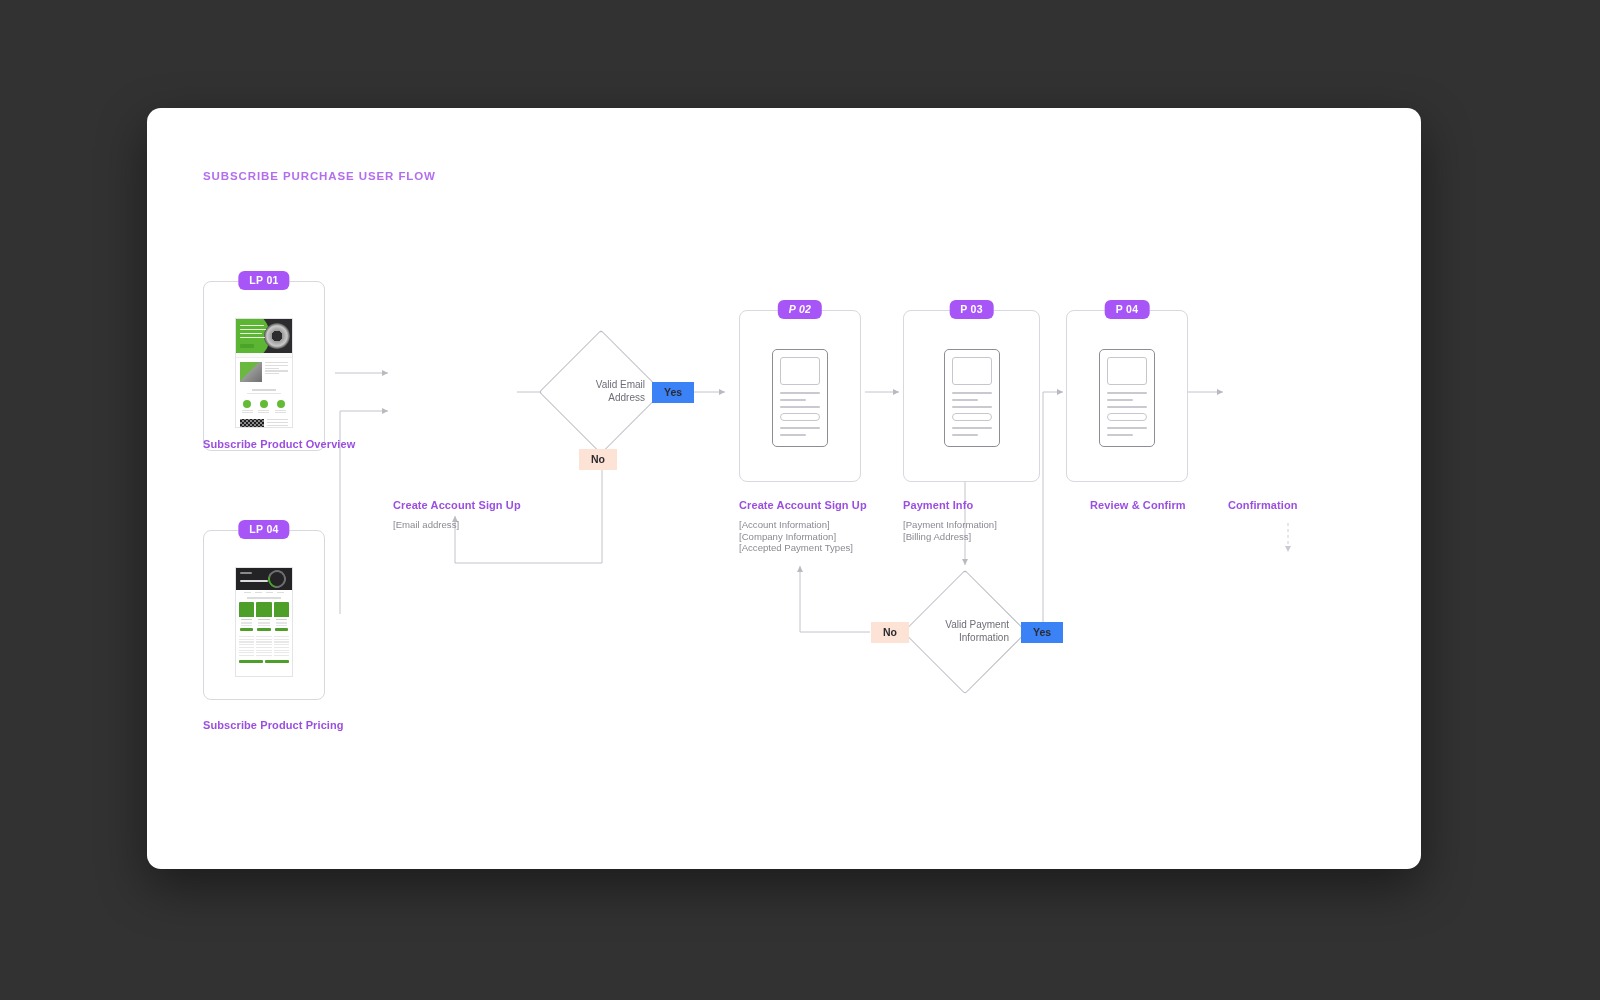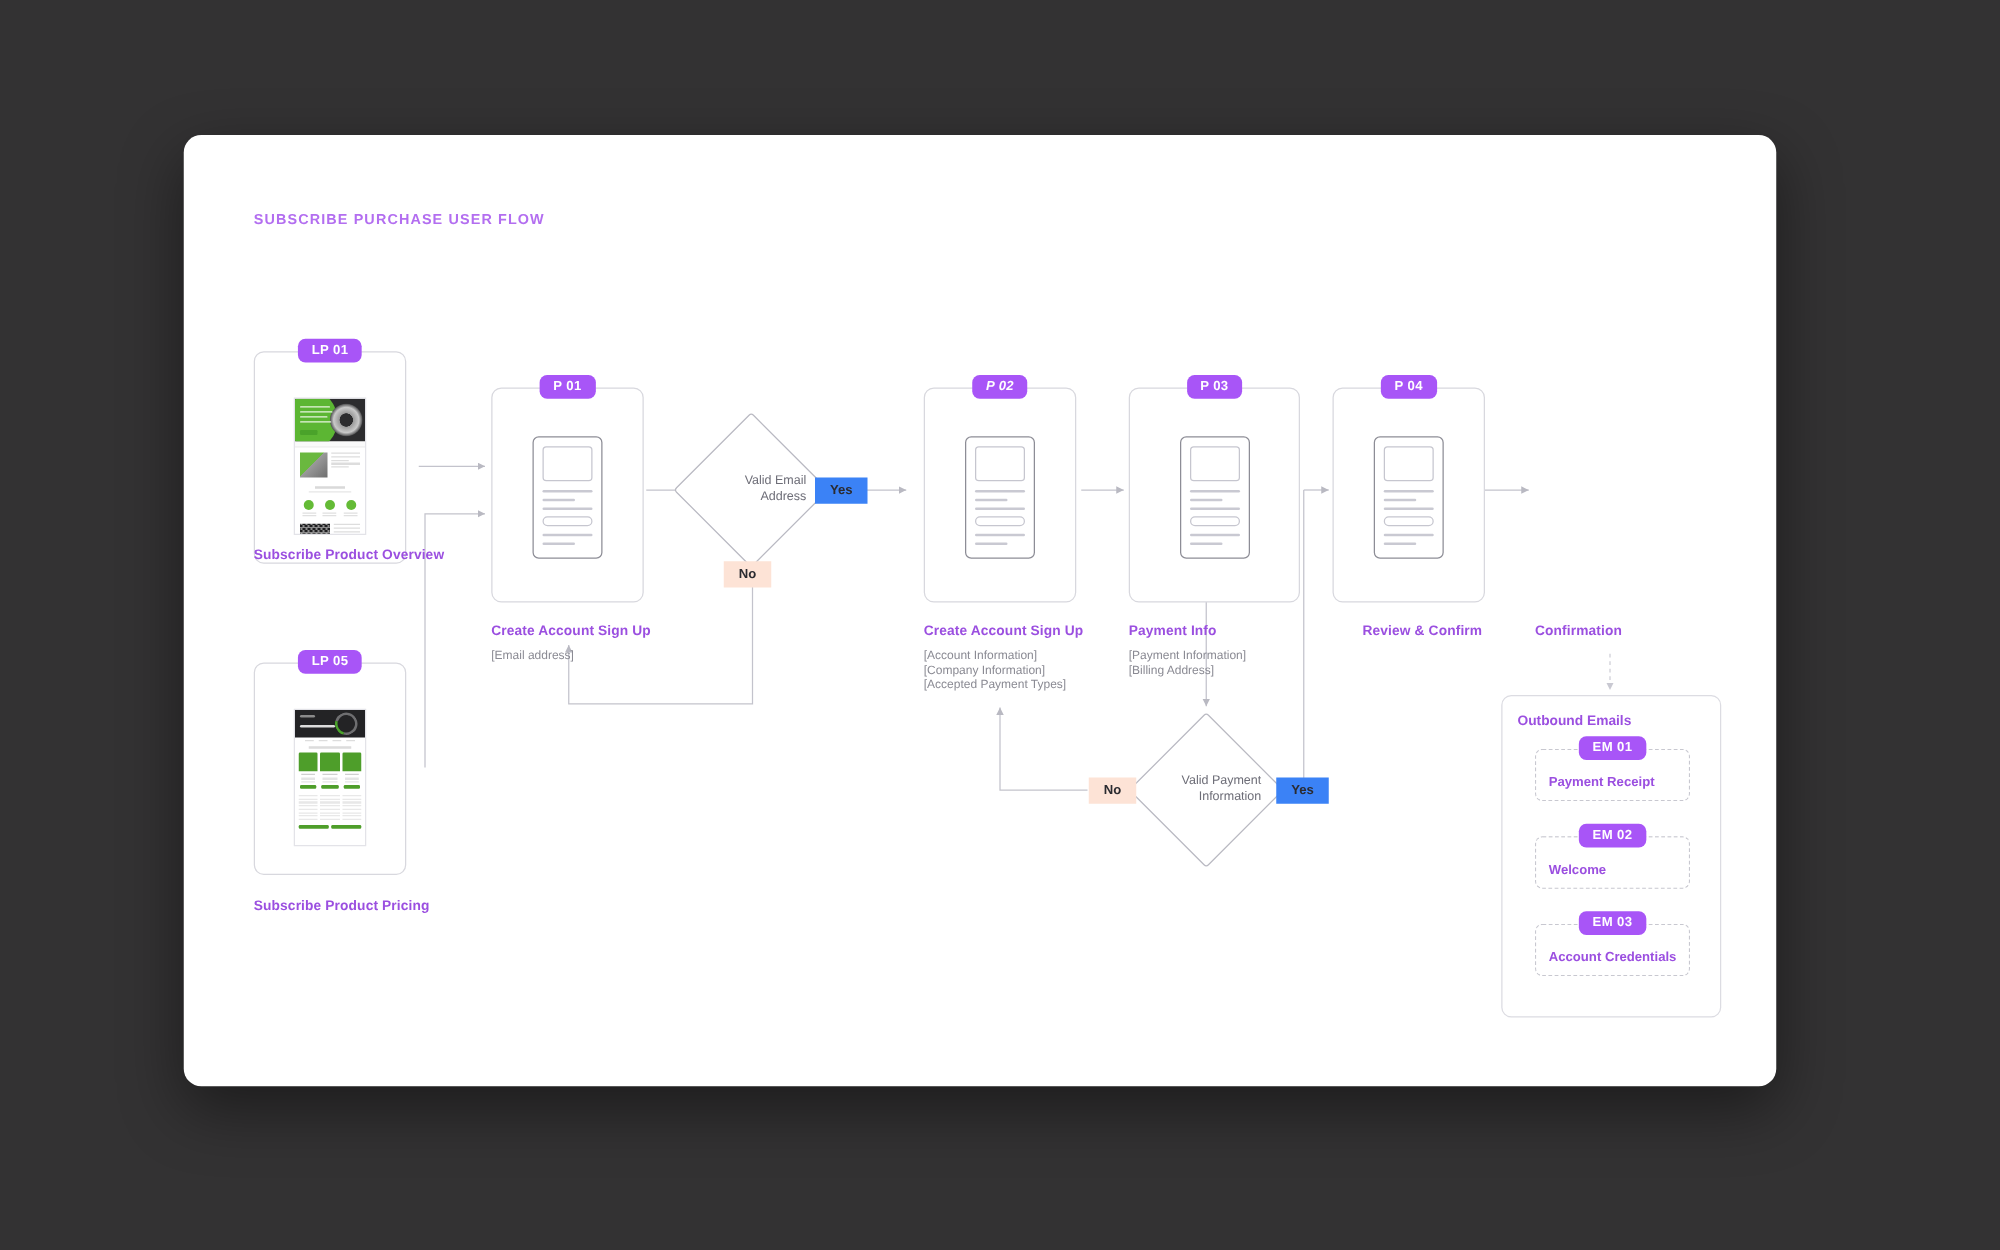--- a/index.html
+++ b/index.html
@@ -314,21 +314,21 @@
               <i></i>
               <i></i>
               <i></i>
           </div>
         </div>
       </div>
     </div>
     <div class="cap-title" style="left:56px; top:330px;">Subscribe Product Overview</div>
 
     <div class="node" style="left:56px; top:422px; width:122px; height:170px;">
-      <div class="badge">LP 05</div>
+      <div class="badge">LP 04</div>
       <div class="thumb" id="thumb-lp02">
         <div class="t2-hero">
           <div class="sw"></div>
           <div class="hl" style="top:4px;width:12px;background:#8a8a8a;"></div>
           <div class="hl" style="top:12px;width:28px;"></div>
         </div>
         <div class="t2-nav">
           <i></i>
             <i></i>
             <i></i>
@@ -401,32 +401,20 @@
             </div>
         </div>
         <div class="t2-foot">
           <div class="gb"></div>
             <div class="gb"></div>
         </div>
       </div>
     </div>
     <div class="cap-title" style="left:56px; top:611px;">Subscribe Product Pricing</div>
 
-    <div class="node" style="left:246px; top:202px; width:122px; height:172px;">
-      <div class="badge">P 01</div>
-      <div class="wire">
-        <div class="imgbox"></div>
-        <div class="ln w100"></div>
-        <div class="ln w70"></div>
-        <div class="ln w100"></div>
-        <div class="btn"></div>
-        <div class="ln w100"></div>
-        <div class="ln w70"></div>
-      </div>
-    </div>
     <div class="cap-title" style="left:246px; top:391px;">Create Account Sign Up</div>
     <div class="cap-list" style="left:246px; top:411px;">[Email address]</div>
 
     <div class="diamond" style="left:410px; top:240px;"></div>
     <div class="diamond-label" style="left:410px; top:271px; width:88px;">Valid Email<br>Address</div>
     <div class="pill yes" style="left:505px; top:274px;">Yes</div>
     <div class="pill no" style="left:432px; top:341px;">No</div>
 
     <div class="node" style="left:592px; top:202px; width:122px; height:172px;font-style:italic;">
       <div class="badge">P 02</div>
@@ -472,33 +460,15 @@
         <div class="ln w100"></div>
         <div class="btn"></div>
         <div class="ln w100"></div>
         <div class="ln w70"></div>
       </div>
     </div>
     <div class="cap-title" style="left:919px; top:391px;padding-left:24px;">Review &amp; Confirm</div>
 
     <div class="cap-title" style="left:1081px; top:391px;">Confirmation</div>
 
-    <div id="email-panel">
-      <div id="email-panel-title">Outbound Emails</div>
-
-      <div class="email-card" style="top:42px;">
-        <div class="badge">EM 01</div>
-        <div class="ec-label">Payment Receipt</div>
-      </div>
-
-      <div class="email-card" style="top:112px;">
-        <div class="badge">EM 02</div>
-        <div class="ec-label">Welcome</div>
-      </div>
-
-      <div class="email-card" style="top:182px;">
-        <div class="badge">EM 03</div>
-        <div class="ec-label">Account Credentials</div>
-      </div>
-    </div>
 
   </div>
 </div>
 
 </body></html>

